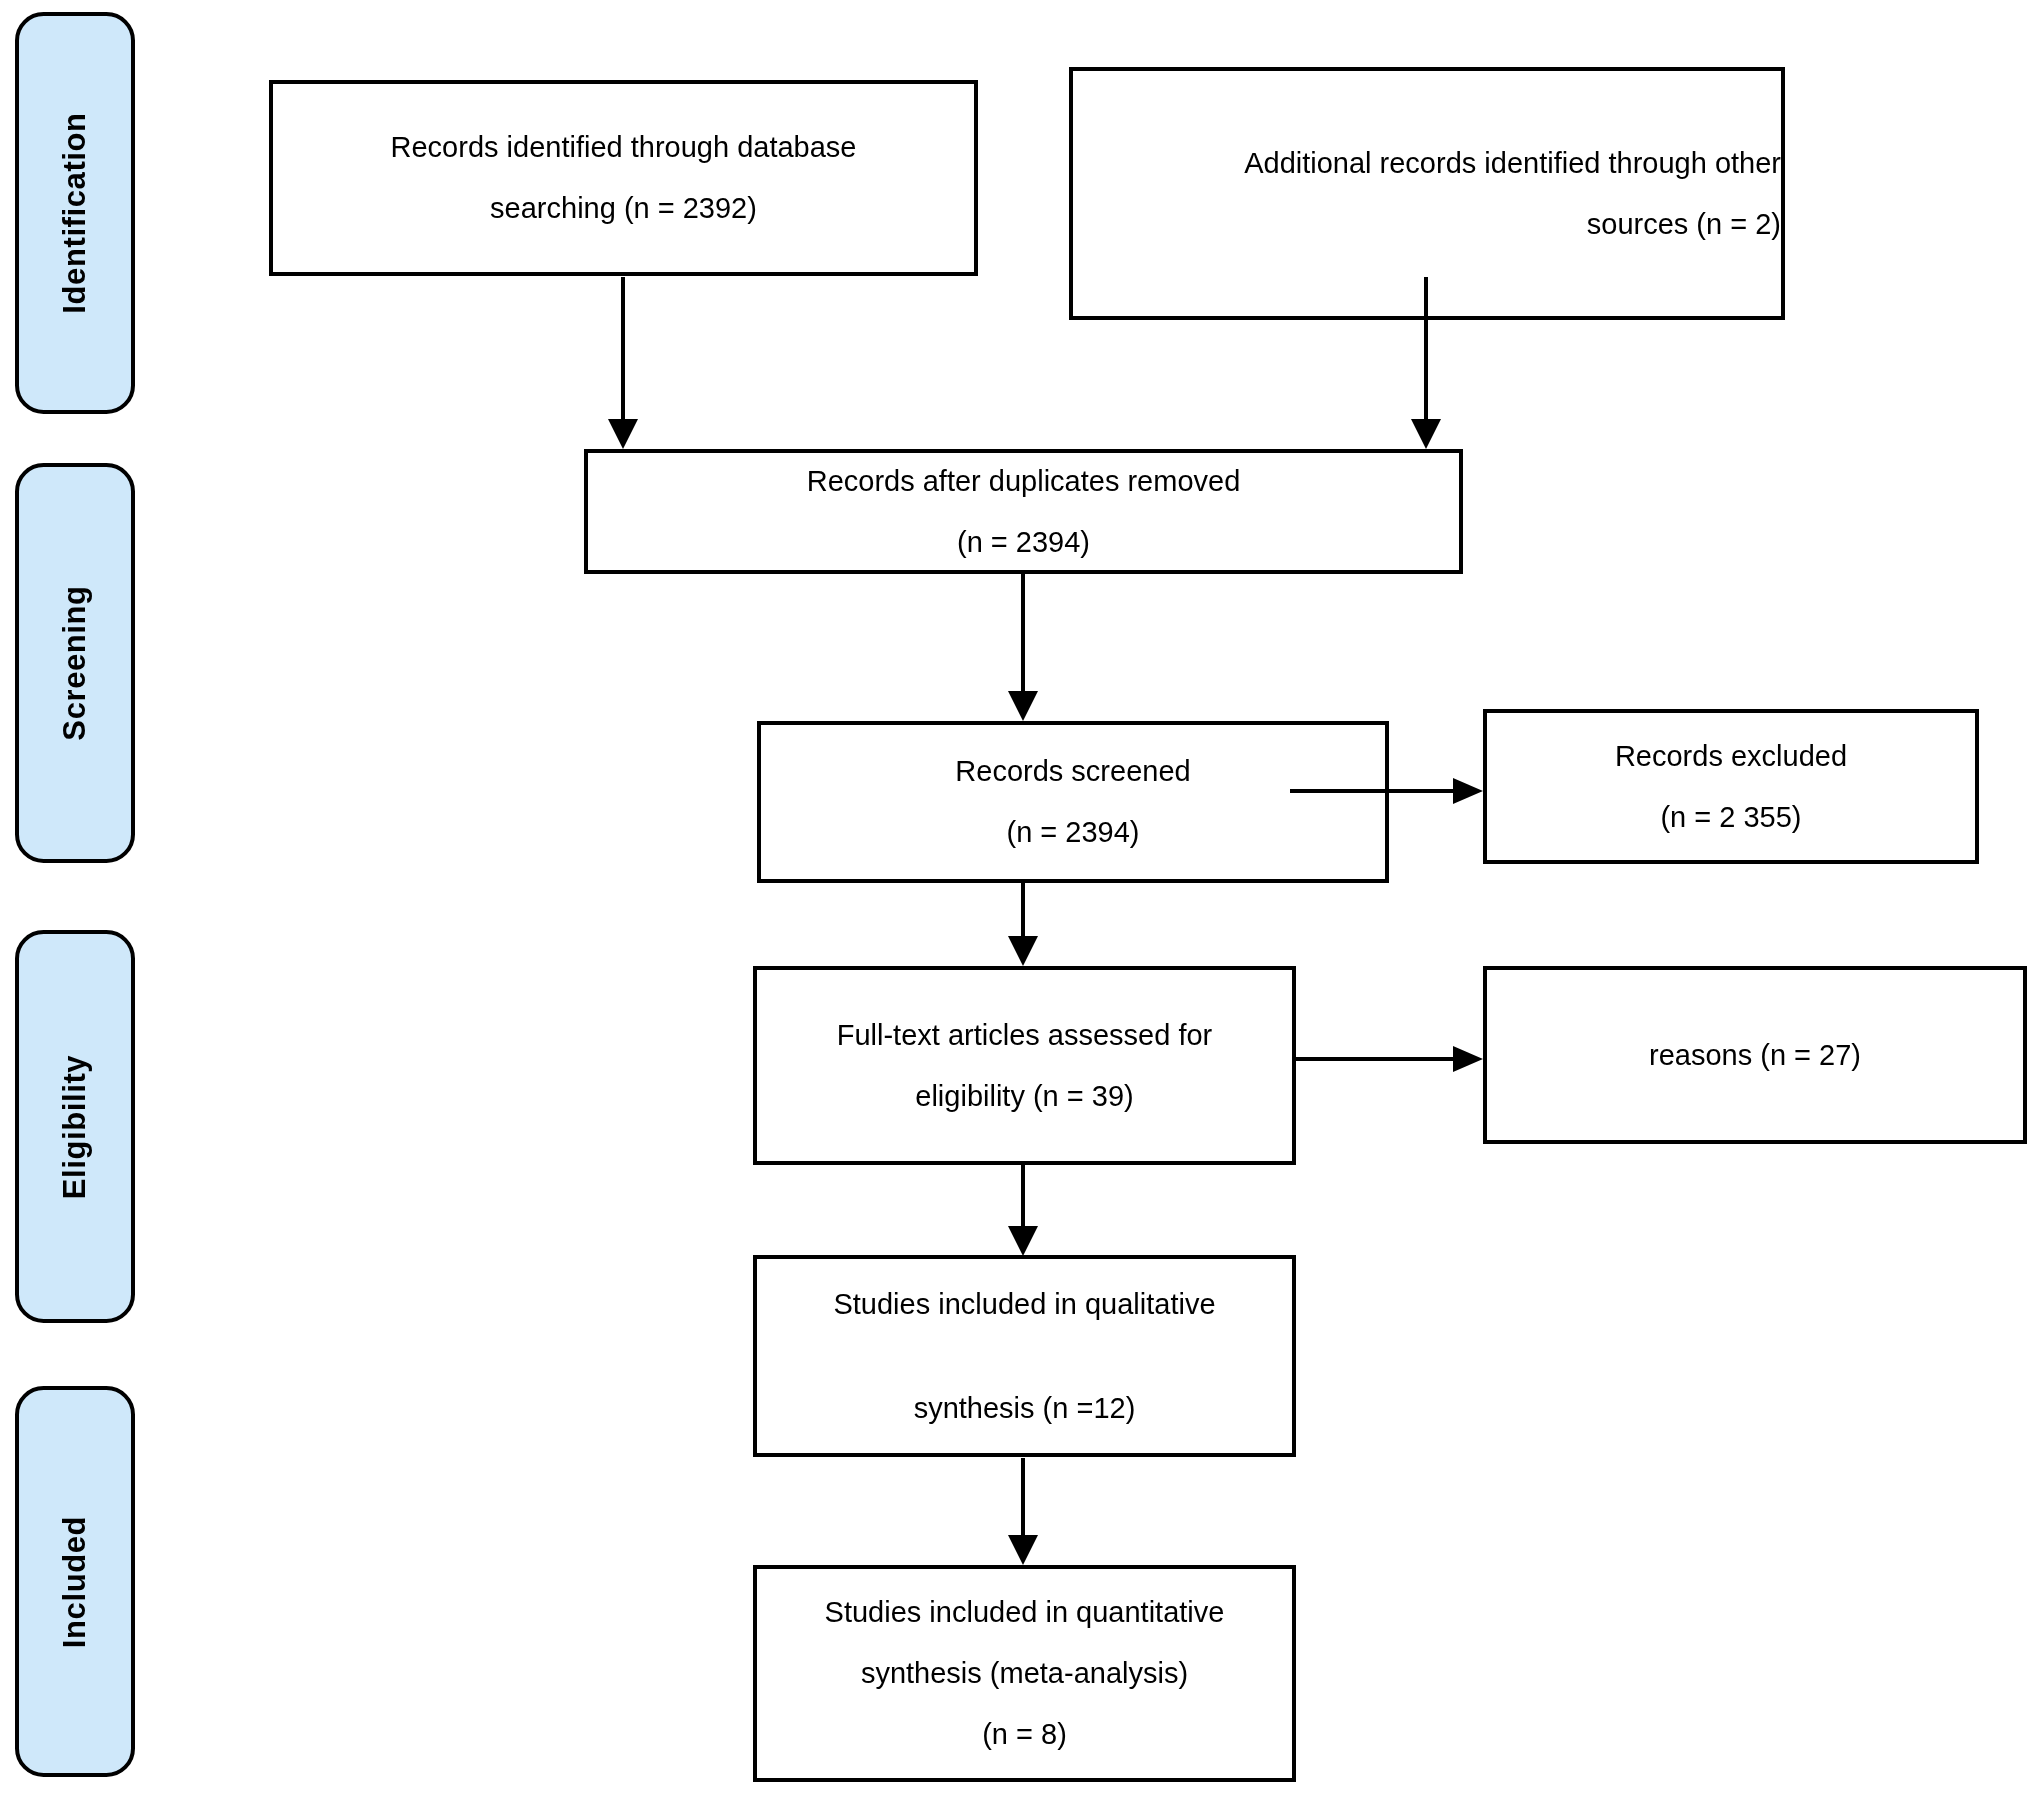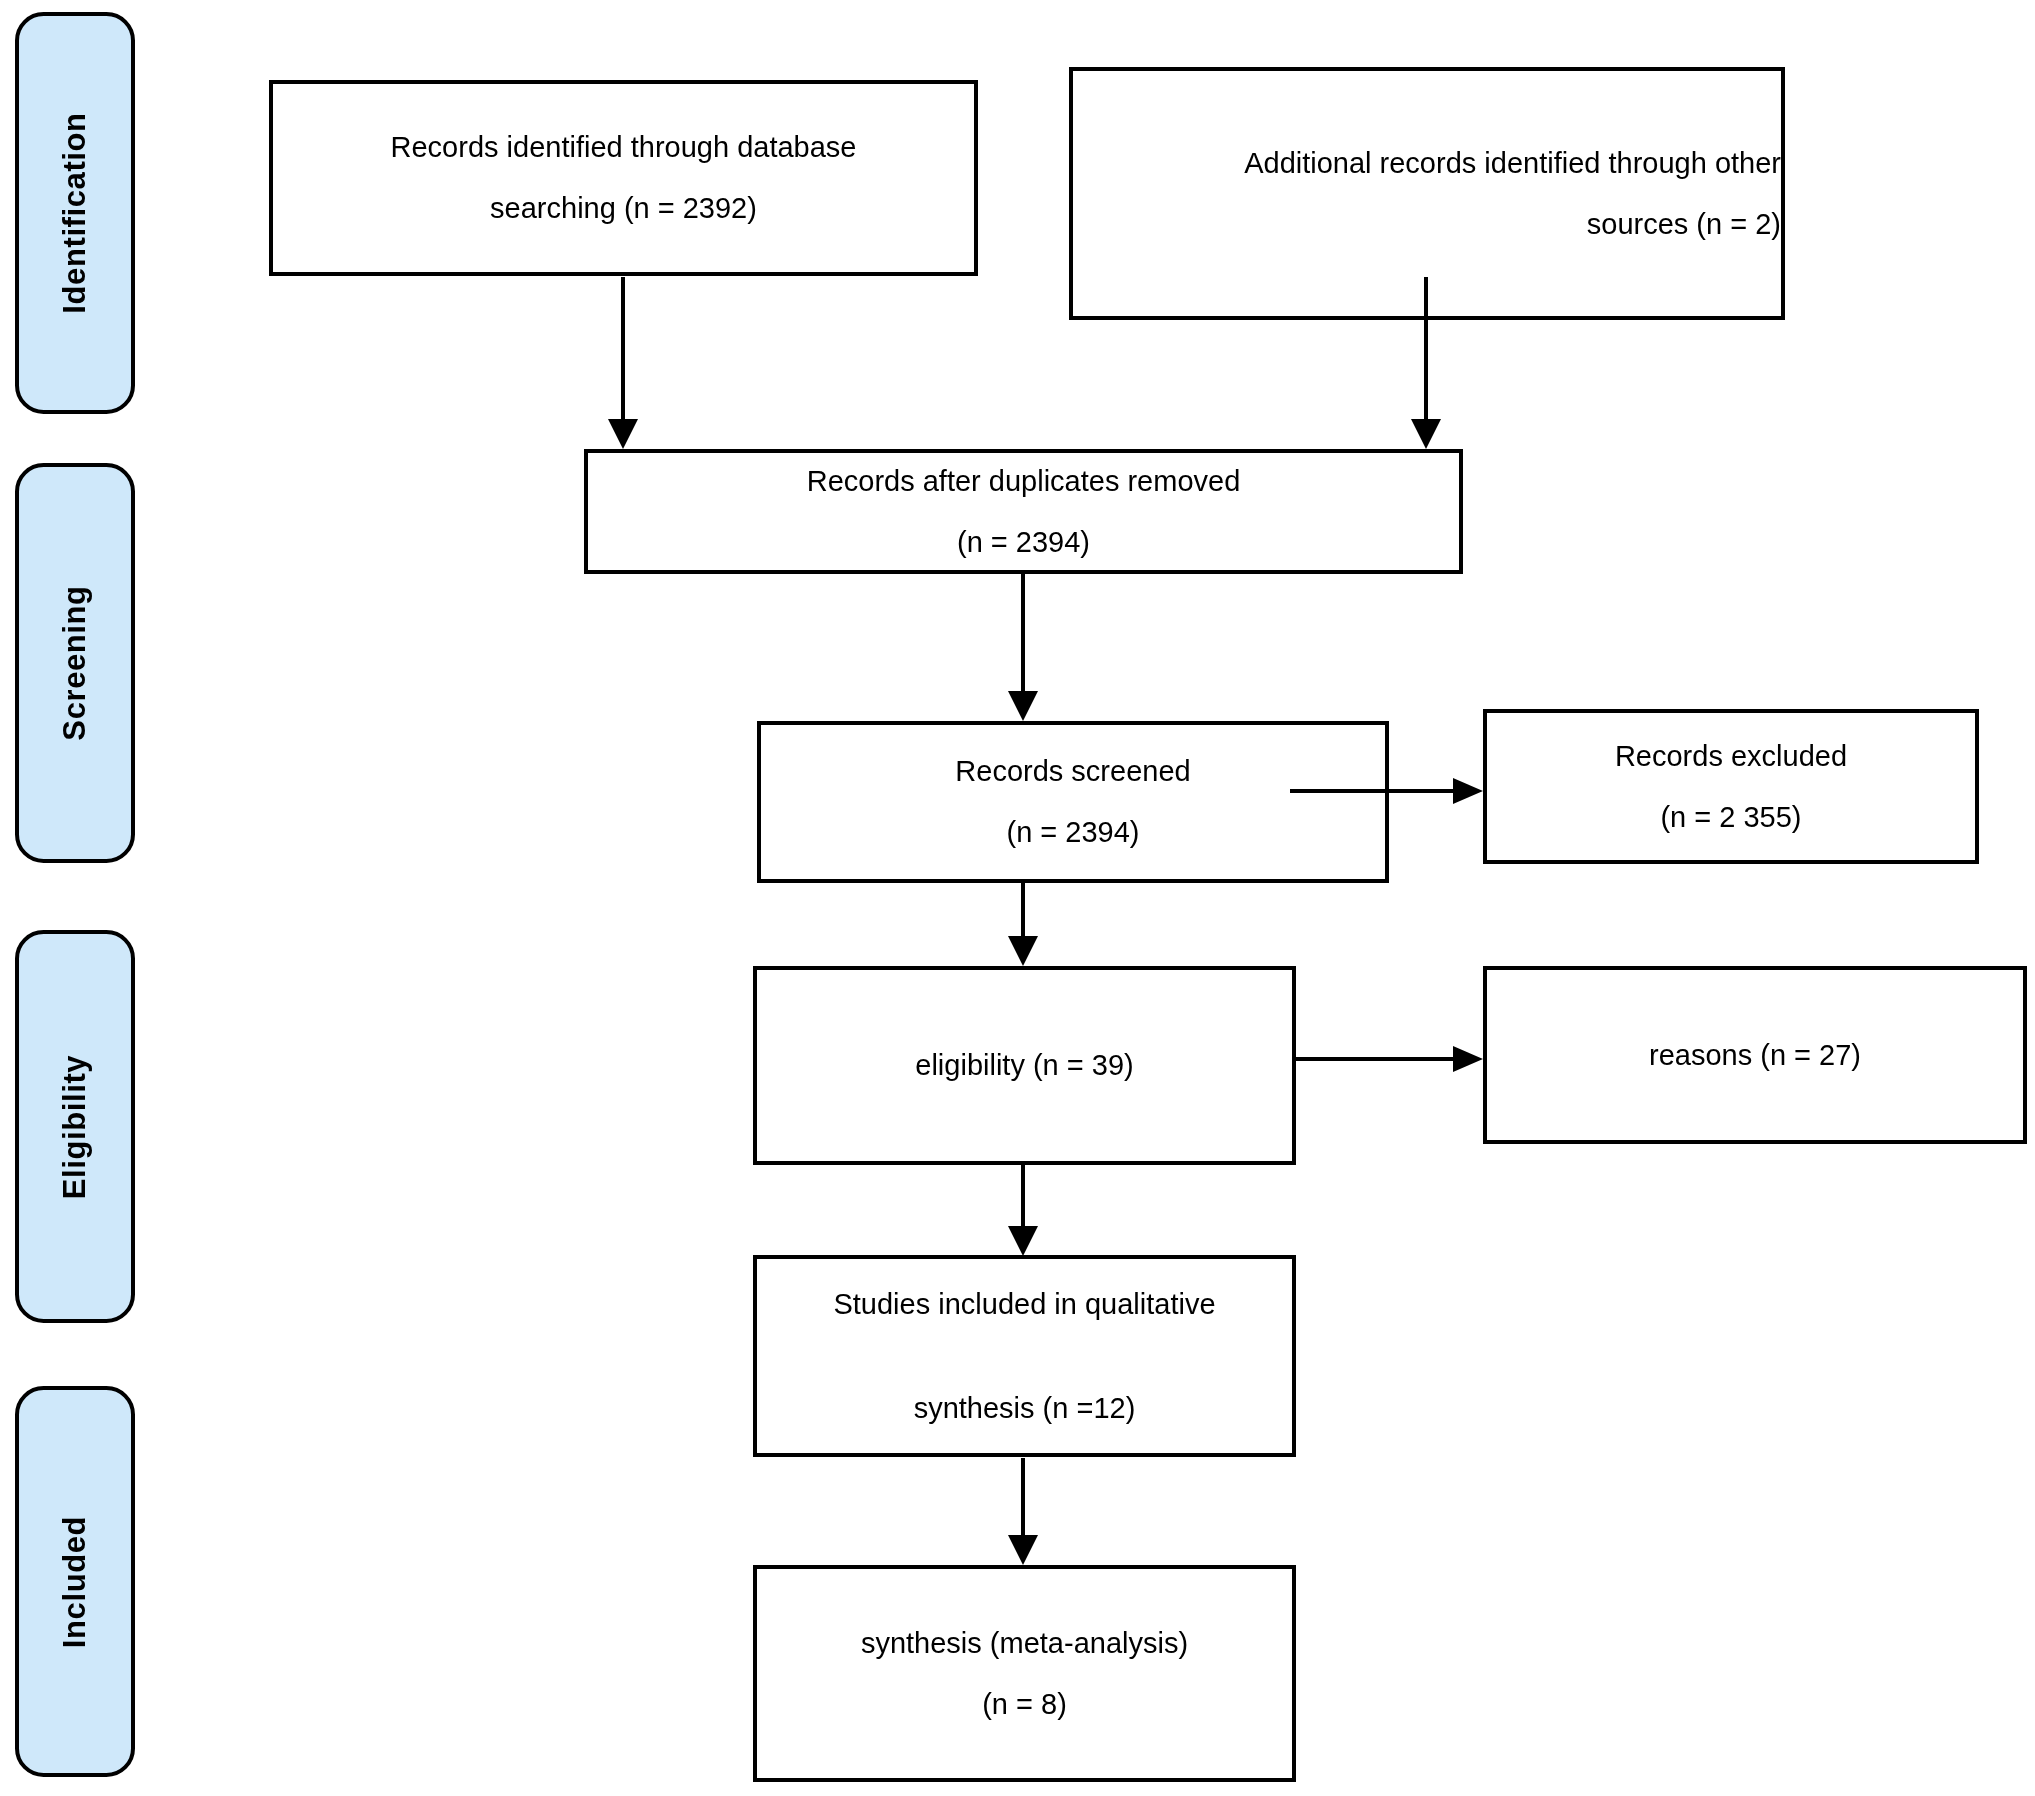--- a/index.html
+++ b/index.html
@@ -119,33 +119,35 @@
     <span class="line">Records screened</span>
     <span class="line">(n = 2394)</span>
   </div>
 
   <div class="box" style="left:1483px; top:709px; width:496px; height:155px;">
     <span class="line">Records excluded</span>
     <span class="line">(n = 2 355)</span>
   </div>
 
   <div class="box" style="left:753px; top:966px; width:543px; height:199px;">
+    <span class="line">Full-text articles assessed for</span>
     <span class="line">eligibility (n = 39)</span>
   </div>
 
   <div class="box" style="left:1483px; top:966px; width:544px; height:178px;">
     <span class="line">reasons (n = 27)</span>
   </div>
 
   <div class="box" style="left:753px; top:1255px; width:543px; height:202px;gap:43px;">
     <span class="line">Studies included in qualitative</span>
     <span class="line">synthesis (n =12)</span>
   </div>
 
   <div class="box" style="left:753px; top:1565px; width:543px; height:217px;">
+    <span class="line">Studies included in quantitative</span>
     <span class="line">synthesis (meta-analysis)</span>
     <span class="line">(n = 8)</span>
   </div>
 
   <div class="line-v" style="left:621px; top:277px; height:146px;"></div>
   <div class="head-down" style="left:608px; top:419px;"></div>
 
   <div class="line-v" style="left:1424px; top:277px; height:146px;"></div>
   <div class="head-down" style="left:1411px; top:419px;"></div>
 

